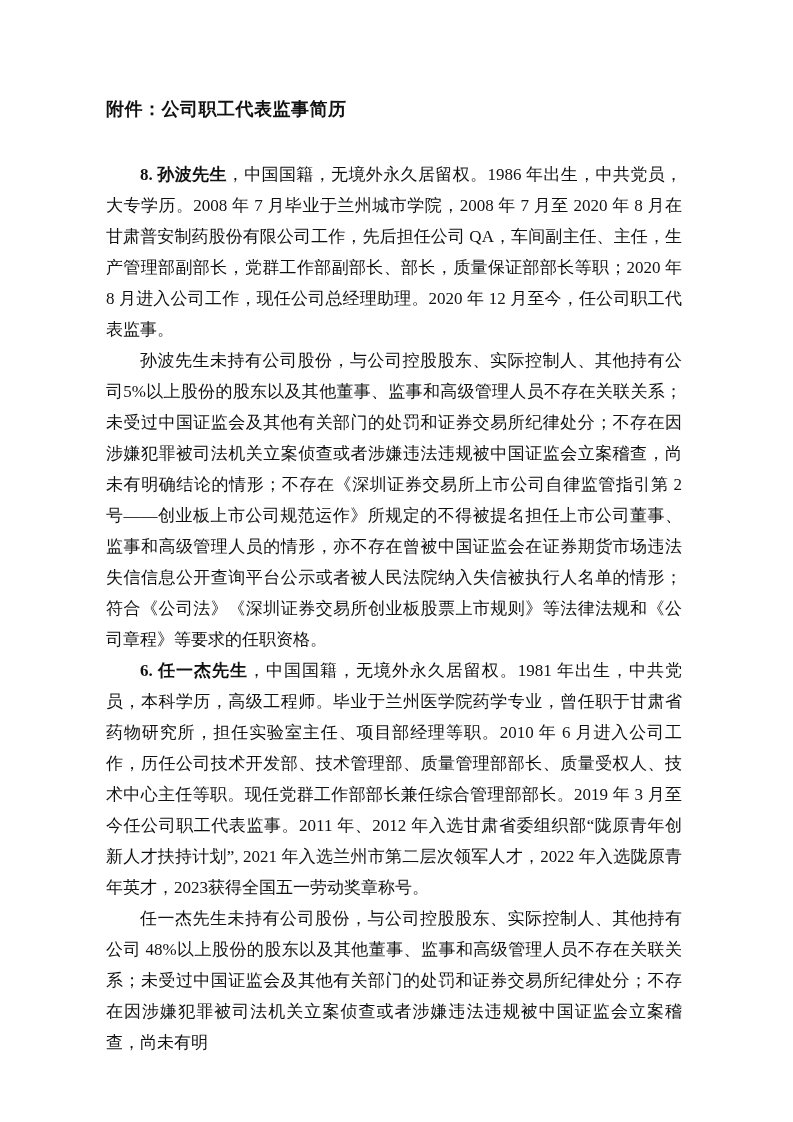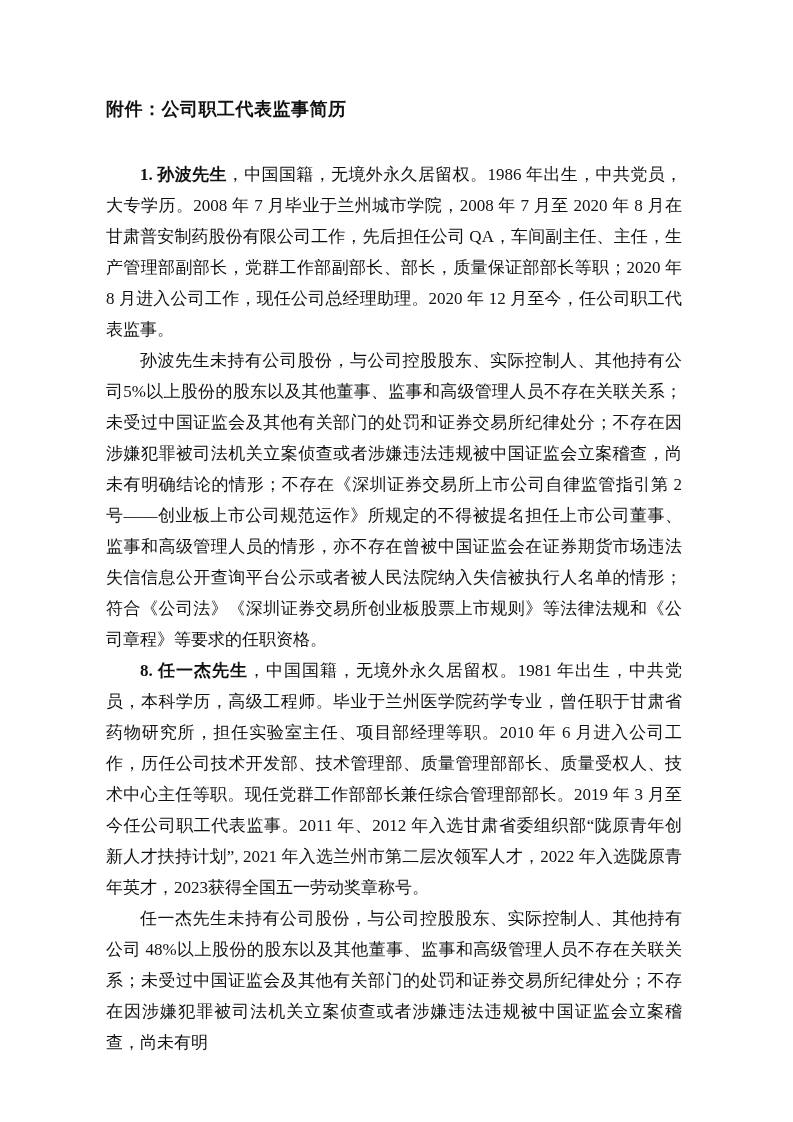--- a/index.html
+++ b/index.html
@@ -47,22 +47,22 @@
   }
 </style>
 </head>
 <body>
 
 <div class="page">
   <div class="doc">
 
     <h1 class="doc-title">附件：公司职工代表监事简历</h1>
 
-    <p><b>1. 孙波先生</b><span>，中国国籍，无境外永久居留权。1986 年出生，中共党员，大专学历。2008 年 7 月毕业于兰州城市学院，2008 年 7 月至 2020 年 8 月在甘肃普安制药股份有限公司工作，先后担任公司 QA，车间副主任、主任，生产管理部副部长，党群工作部副部长、部长，质量保证部部长等职；2020 年 8 月进入公司工作，现任公司总经理助理。2020 年 12 月至今，任公司职工代表监事。</span></p>
+    <p><b>8. 孙波先生</b><span>，中国国籍，无境外永久居留权。1986 年出生，中共党员，大专学历。2008 年 7 月毕业于兰州城市学院，2008 年 7 月至 2020 年 8 月在甘肃普安制药股份有限公司工作，先后担任公司 QA，车间副主任、主任，生产管理部副部长，党群工作部副部长、部长，质量保证部部长等职；2020 年 8 月进入公司工作，现任公司总经理助理。2020 年 12 月至今，任公司职工代表监事。</span></p>
 
     <p><b></b><span>孙波先生未持有公司股份，与公司控股股东、实际控制人、其他持有公司5%以上股份的股东以及其他董事、监事和高级管理人员不存在关联关系；未受过中国证监会及其他有关部门的处罚和证券交易所纪律处分；不存在因涉嫌犯罪被司法机关立案侦查或者涉嫌违法违规被中国证监会立案稽查，尚未有明确结论的情形；不存在《深圳证券交易所上市公司自律监管指引第 2 号——创业板上市公司规范运作》所规定的不得被提名担任上市公司董事、监事和高级管理人员的情形，亦不存在曾被中国证监会在证券期货市场违法失信信息公开查询平台公示或者被人民法院纳入失信被执行人名单的情形；符合《公司法》《深圳证券交易所创业板股票上市规则》等法律法规和《公司章程》等要求的任职资格。</span></p>
 
-    <p><b>8. 任一杰先生</b><span>，中国国籍，无境外永久居留权。1981 年出生，中共党员，本科学历，高级工程师。毕业于兰州医学院药学专业，曾任职于甘肃省药物研究所，担任实验室主任、项目部经理等职。2010 年 6 月进入公司工作，历任公司技术开发部、技术管理部、质量管理部部长、质量受权人、技术中心主任等职。现任党群工作部部长兼任综合管理部部长。2019 年 3 月至今任公司职工代表监事。2011 年、2012 年入选甘肃省委组织部“陇原青年创新人才扶持计划”, 2021 年入选兰州市第二层次领军人才，2022 年入选陇原青年英才，2023获得全国五一劳动奖章称号。</span></p>
+    <p><b>6. 任一杰先生</b><span>，中国国籍，无境外永久居留权。1981 年出生，中共党员，本科学历，高级工程师。毕业于兰州医学院药学专业，曾任职于甘肃省药物研究所，担任实验室主任、项目部经理等职。2010 年 6 月进入公司工作，历任公司技术开发部、技术管理部、质量管理部部长、质量受权人、技术中心主任等职。现任党群工作部部长兼任综合管理部部长。2019 年 3 月至今任公司职工代表监事。2011 年、2012 年入选甘肃省委组织部“陇原青年创新人才扶持计划”, 2021 年入选兰州市第二层次领军人才，2022 年入选陇原青年英才，2023获得全国五一劳动奖章称号。</span></p>
 
     <p><b></b><span>任一杰先生未持有公司股份，与公司控股股东、实际控制人、其他持有公司 48%以上股份的股东以及其他董事、监事和高级管理人员不存在关联关系；未受过中国证监会及其他有关部门的处罚和证券交易所纪律处分；不存在因涉嫌犯罪被司法机关立案侦查或者涉嫌违法违规被中国证监会立案稽查，尚未有明</span></p>
 
   </div>
 </div>
 
 </body></html>

